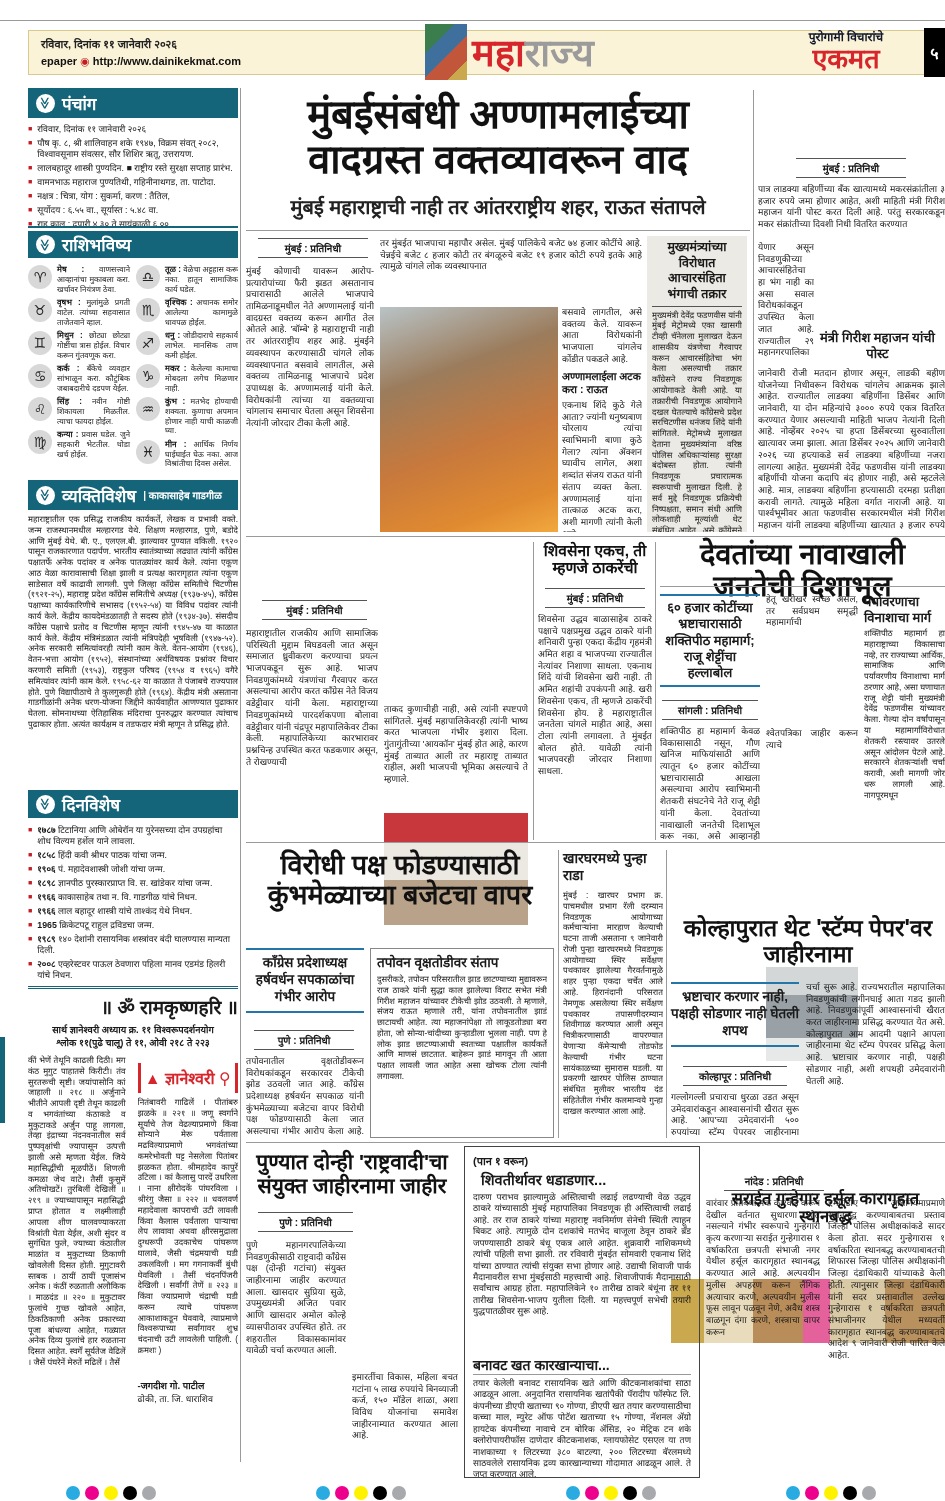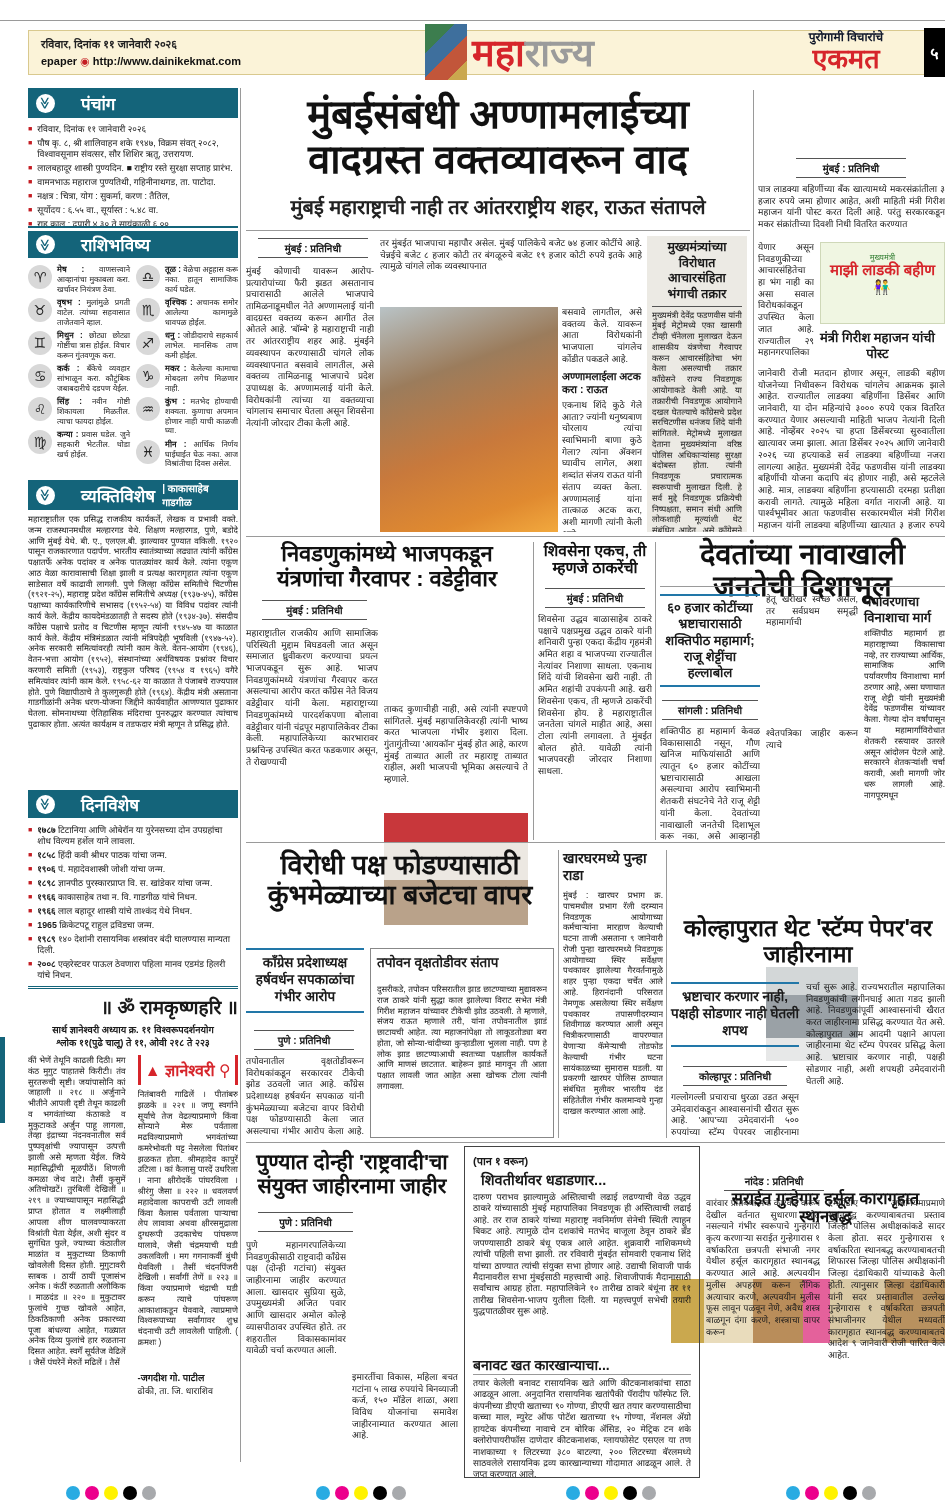--- a/index.html
+++ b/index.html
@@ -6,21 +6,21 @@
   #page{position:relative;width:945px;height:1501px;background:#ffffff;
         font-family:"Liberation Sans","DejaVu Sans",sans-serif;color:#1a1a1a;overflow:hidden;}
   .abs{position:absolute;box-sizing:border-box;}
   .rule{background:#9a9a9a;}
   .body-txt{font-size:9px;line-height:1.3;text-align:justify;overflow:hidden;}
   .body-sm{font-size:8.3px;line-height:1.3;text-align:justify;overflow:hidden;}
   .byline{font-weight:bold;font-size:10px;text-align:center;border-top:1px solid #555;border-bottom:1px solid #555;padding:2px 0;}
   .headline{font-weight:bold;color:#111;text-align:center;line-height:1.12;}
   .subhead-rule{border-top:2px solid #2277a8;border-bottom:2px solid #2277a8;}
   .sec-hdr{background:#14647a;color:#fff;display:flex;align-items:center;gap:7px;padding:0 8px;}
-  .sec-hdr .ttl{font-weight:bold;font-size:17px;margin-left:19px;}
+  .sec-hdr .ttl{font-weight:bold;font-size:17px;}
   .hdr-ic{width:19px;height:19px;border-radius:50%;background:#fff;color:#14647a;display:inline-flex;
           align-items:center;justify-content:center;font-size:12px;font-weight:bold;flex:0 0 auto;}
   .hdr-ic span{display:inline-block;transform:rotate(90deg);}
   .bullet-row{display:flex;gap:5px;font-size:8.8px;line-height:1.25;margin:3px 0;}
   .bullet-row .bt{color:#c41c22;font-size:7px;line-height:1.5;flex:0 0 auto;}
   .zrow{display:flex;gap:5px;align-items:flex-start;margin:4px 0;}
   .zic{width:24px;height:24px;border-radius:50%;background:#d8d8d8;color:#222;display:flex;align-items:center;
        justify-content:center;font-size:14px;flex:0 0 auto;}
   .ztxt{font-size:7.8px;line-height:1.22;text-align:justify;}
   .ztxt b{font-size:8.2px;}
@@ -206,21 +206,21 @@
   </div>
   <div class="abs" style="left:28px;top:986px;width:210px;height:3px;border-top:1px solid #14647a;border-bottom:1px solid #14647a;"></div>
 
   <div class="abs" style="left:28px;top:994px;width:210px;height:468px;overflow:hidden;">
     <div style="text-align:right;font-weight:bold;font-size:19px;">॥ ॐ रामकृष्णहरि ॥</div>
     <div style="text-align:center;font-weight:bold;font-size:9.5px;margin-top:3px;">सार्थ ज्ञानेश्वरी अध्याय क्र. ११ विश्वरूपदर्शनयोग</div>
     <div style="text-align:center;font-weight:bold;font-size:9.5px;">श्लोक ११(पुढे चालू) ते ११, ओवी २१८ ते २२३</div>
     <div style="display:flex;gap:12px;margin-top:6px;">
       <div class="body-sm" style="width:100px;height:360px;">कीं भेणें तेथूनि काढली दिठी। मग कंठ मुगुट पाहातसे किरीटी। तंव सुरतरूची सृष्टी। जयांपासोनि कां जाहाली ॥ २१८ ॥  अर्जुनाने भीतीने आपली दृष्टी तेथून काढली व भगवंतांच्या कंठाकडे व मुकुटाकडे अर्जुन पाहू लागला, तेव्हा इंद्राच्या नंदनवनातील सर्व पुष्पवृक्षांची ज्यापासून उत्पत्ती झाली असे म्हणता येईल.  जिये महासिद्धींची मूळपीठें। शिणली कमळा जेथ वाटे। तैसीं कुसुमें अतिचोखटें। तुरंबिलीं देखिलीं ॥ २१९ ॥  ज्याच्यापासून महासिद्धी प्राप्त होतात व लक्ष्मीलाही आपला शीण घालवण्याकरता विश्रांती घेता येईल, अशी सुंदर व सुगंधित फुले, ज्याच्या कंठातील माळांत व मुकुटाच्या ठिकाणी खोवलेली दिसत होती.  मुगुटावरी स्तबक । ठायीं ठायीं पूजासंभ अनेक । कंठीं रुळताती अलौकिक । माळदंड ॥ २२० ॥  मुकुटावर फुलांचे गुच्छ खोवले आहेत, ठिकठिकाणी अनेक प्रकारच्या पूजा बांधल्या आहेत, गळ्यात अनेक दिव्य फुलांचे हार रुळताना दिसत आहेत.  स्वर्गें सूर्यतेज वेढिलें । जैसें पंघरेनें मेरुतें मढिलें । तैसें</div>
       <div style="width:103px;">
-        <div style="text-align:center;color:#d6252b;font-weight:bold;font-size:16px;border-left:3px solid #d6252b;border-right:3px solid #d6252b;padding:4px 0;margin-bottom:4px;">
+        <div style="text-align:center;color:#d6252b;font-weight:bold;font-size:16px;border-left:3px solid #d6252b;border-right:3px solid #d6252b;padding:4px 0;margin-bottom:4px;margin-top:8px;">
           <span>▲</span>
           <span>ज्ञानेश्वरी</span>
           <span>⚲</span>
         </div>
         <div class="body-sm" style="height:280px;">नितंबावरी गाढिलें । पीतांबरु झळके ॥ २२१ ॥  जणू स्वर्गाने सूर्याचे तेज वेढल्याप्रमाणे किंवा सोन्याने मेरू पर्वताला मढविल्याप्रमाणे भगवंतांच्या कमरेभोवती घट्ट नेसलेला पितांबर झळकत होता.  श्रीमहादेव कापुरें उटिला । कां कैलासु पारदें उधरिला । नाना क्षीरोदकें पांघरविला । श्रीरंगु जैसा ॥ २२२ ॥  धवलवर्ण महादेवाला कापराची उटी लावली किंवा कैलास पर्वताला पाऱ्याचा लेप लावावा अथवा क्षीरसमुद्राला दुग्धरूपी उदकाचेच पांघरूण घालावे,  जैसी चंद्रमयाची घडी उकलविली । मग गगनाकर्वी बुंथी घेवविली । तैसीं चंदनपिंजरी देखिली । सर्वांगीं तेणें ॥ २२३ ॥  किंवा ज्याप्रमाणे चंद्राची घडी करून त्याचे पांघरूण आकाशाकडून घेववावे, त्याप्रमाणे विश्वरूपाच्या सर्वांगावर शुभ्र चंदनाची उटी लावलेली पाहिली.  ( क्रमशः )</div>
         <div style="font-weight:bold;font-size:9.5px;margin-top:2px;">-जगदीश गो. पाटील</div>
         <div style="font-size:9px;">ढोकी, ता. जि. धाराशिव</div>
       </div>
     </div>
   </div>
@@ -238,31 +238,25 @@
 
   <div class="abs" style="left:647px;top:236px;width:100px;height:296px;background:#eceae4;padding:4px 5px;overflow:hidden;">
     <div class="colhead" style="font-size:12.5px;border-bottom:1px solid #555;padding-bottom:3px;margin-bottom:3px;">मुख्यमंत्र्यांच्या विरोधात आचारसंहिता भंगाची तक्रार</div>
     <div class="body-sm" style="height:250px;">मुख्यमंत्री देवेंद्र फडणवीस यांनी मुंबई मेट्रोमध्ये एका खासगी टीव्ही चॅनेलला मुलाखत देऊन शासकीय यंत्रणेचा गैरवापर करून आचारसंहितेचा भंग केला असल्याची तक्रार काँग्रेसने राज्य निवडणूक आयोगाकडे केली आहे. या तक्रारीची निवडणूक आयोगाने दखल घेतल्याचे काँग्रेसचे प्रदेश सरचिटणीस धनंजय शिंदे यांनी सांगितले. मेट्रोमध्ये मुलाखत देताना मुख्यमंत्र्यांना वरिष्ठ पोलिस अधिकाऱ्यांसह सुरक्षा बंदोबस्त होता. त्यांनी निवडणूक प्रचारात्मक स्वरूपाची मुलाखत दिली. हे सर्व मुद्दे निवडणूक प्रक्रियेची निष्पक्षता, समान संधी आणि लोकशाही मूल्यांशी थेट संबंधित आहेत, असे काँग्रेसने तक्रारीत नमूद केले आहे. याबाबत राज्य निवडणूक आयोगाने विस्तार पत्र पाठवण्यात आले असून सादर केलेले व्हीडीओ आणि त्या सोबतच्या पुराव्यांची स्पष्टपणे नमूद करण्यात आले. हे प्रकरण मुंबई महानगरपालिका निवडणुकीशी संबंधित असून ई-मेलद्वारे कळवले असून त्याला उत्तरही पाठवण्यात आल्याची पोच देण्यात आली आहे.</div>
   </div>
   <div class="abs rule" style="left:753px;top:90px;width:1px;height:442px;"></div>
 
   <div class="abs byline" style="left:796px;top:158px;width:110px;">मुंबई : प्रतिनिधी</div>
   <div class="abs body-txt" style="left:758px;top:184px;width:187px;height:56px;">पात्र लाडक्या बहिणींच्या बँक खात्यामध्ये मकरसंक्रांतीला ३ हजार रुपये जमा होणार आहेत, अशी माहिती मंत्री गिरीश महाजन यांनी पोस्ट करत दिली आहे. परंतु सरकारकडून मकर संक्रांतीच्या दिवशी निधी वितरित करण्यात</div>
   <div class="abs body-txt" style="left:758px;top:242px;width:56px;height:116px;">येणार असून निवडणुकीच्या आचारसंहितेचा हा भंग नाही का असा सवाल विरोधकांकडून उपस्थित केला जात आहे. राज्यातील २९ महानगरपालिका निवडणुकांसाठी १५</div>
-  <div class="abs" style="left:820px;top:242px;width:125px;height:82px;background:#f0f6e2;border:1px solid #cfd8b8;text-align:center;overflow:hidden;">
-    <div style="font-size:8px;color:#2c7a2c;margin-top:8px;">मुख्यमंत्री</div>
-    <div style="font-size:15px;font-weight:bold;color:#d6252b;line-height:1.1;">माझी लाडकी बहीण</div>
-    <div style="font-size:14px;">👫</div>
-  </div>
   <div class="abs colhead" style="left:810px;top:330px;width:135px;font-size:13px;">मंत्री गिरीश महाजन यांची पोस्ट</div>
   <div class="abs body-txt" style="left:758px;top:368px;width:187px;height:164px;">जानेवारी रोजी मतदान होणार असून, लाडकी बहीण योजनेच्या निधीवरून विरोधक चांगलेच आक्रमक झाले आहेत. राज्यातील लाडक्या बहिणींना डिसेंबर आणि जानेवारी, या दोन महिन्यांचे ३००० रुपये एकत्र वितरित करण्यात येणार असल्याची माहिती भाजप नेत्यांनी दिली आहे. नोव्हेंबर २०२५ चा हप्ता डिसेंबरच्या सुरुवातीला खात्यावर जमा झाला. आता डिसेंबर २०२५ आणि जानेवारी २०२६ च्या हप्त्याकडे सर्व लाडक्या बहिणींच्या नजरा लागल्या आहेत. मुख्यमंत्री देवेंद्र फडणवीस यांनी लाडक्या बहिणींची योजना कदापि बंद होणार नाही, असे म्हटलेले आहे. मात्र, लाडक्या बहिणींना हप्त्यासाठी दरमहा प्रतीक्षा करावी लागते. त्यामुळे महिला वर्गात नाराजी आहे. या पार्श्वभूमीवर आता फडणवीस सरकारमधील मंत्री गिरीश महाजन यांनी लाडक्या बहिणींच्या खात्यात ३ हजार रुपये पडतील, असे म्हटले आहे. त्यामुळे या</div>
 
   <div class="abs rule" style="left:246px;top:536px;width:699px;height:1px;"></div>
 
-  <div class="abs headline" style="left:246px;top:542px;width:282px;font-size:22px;">निवडणुकांमध्ये भाजपकडून यंत्रणांचा गैरवापर : वडेट्टीवार</div>
   <div class="abs byline" style="left:262px;top:600px;width:105px;">मुंबई : प्रतिनिधी</div>
   <div class="abs body-txt" style="left:246px;top:628px;width:132px;height:212px;">महाराष्ट्रातील राजकीय आणि सामाजिक परिस्थिती मुद्दाम बिघडवली जात असून समाजात ध्रुवीकरण करण्याचा प्रयत्न भाजपकडून सुरू आहे. भाजप निवडणुकांमध्ये यंत्रणांचा गैरवापर करत असल्याचा आरोप करत काँग्रेस नेते विजय वडेट्टीवार यांनी केला. महाराष्ट्राच्या निवडणुकांमध्ये पारदर्शकपणा बोलावा वडेट्टीवार यांनी चंद्रपूर महापालिकेवर टीका केली. महापालिकेच्या कारभारावर प्रश्नचिन्ह उपस्थित करत फडकणार असून, ते रोखण्याची</div>
   <div class="abs photo" style="left:384px;top:588px;width:144px;height:112px;background:linear-gradient(180deg,#c8373b 0 26%,#ece8e2 26% 60%,#b9a28a 60% 100%);"></div>
   <div class="abs body-txt" style="left:384px;top:704px;width:144px;height:136px;">ताकद कुणाचीही नाही, असे त्यांनी स्पष्टपणे सांगितले. मुंबई महापालिकेवरही त्यांनी भाष्य करत भाजपला गंभीर इशारा दिला. गुंतागुंतीच्या 'आयकॉन' मुंबई होत आहे, कारण मुंबई ताब्यात आली तर महाराष्ट्र ताब्यात राहील, अशी भाजपची भूमिका असल्याचे ते म्हणाले.</div>
 
   <div class="abs rule" style="left:533px;top:542px;width:1px;height:298px;"></div>
 
   <div class="abs headline" style="left:538px;top:542px;width:114px;font-size:15.5px;">शिवसेना एकच, ती म्हणजे ठाकरेंची</div>
   <div class="abs byline" style="left:545px;top:588px;width:100px;">मुंबई : प्रतिनिधी</div>
   <div class="abs body-txt" style="left:538px;top:614px;width:114px;height:226px;">शिवसेना उद्धव बाळासाहेब ठाकरे पक्षाचे पक्षप्रमुख उद्धव ठाकरे यांनी शनिवारी पुन्हा एकदा केंद्रीय गृहमंत्री अमित शहा व भाजपच्या राज्यातील नेत्यांवर निशाणा साधला. एकनाथ शिंदे यांची शिवसेना खरी नाही. ती अमित शहांची उपकंपनी आहे. खरी शिवसेना एकच, ती म्हणजे ठाकरेंची शिवसेना होय. हे महाराष्ट्रातील जनतेला चांगले माहीत आहे, असा टोला त्यांनी लगावला. ते मुंबईत बोलत होते. यावेळी त्यांनी भाजपवरही जोरदार निशाणा साधला.</div>
@@ -280,21 +274,21 @@
   <div class="abs" style="left:864px;top:594px;width:81px;font-weight:bold;font-size:13px;line-height:1.2;">पर्यावरणाचा विनाशाचा मार्ग</div>
   <div class="abs body-sm" style="left:864px;top:628px;width:81px;height:212px;">शक्तिपीठ महामार्ग हा महाराष्ट्राच्या विकासाचा नव्हे, तर राज्याच्या आर्थिक, सामाजिक आणि पर्यावरणीय विनाशाचा मार्ग ठरणार आहे, असा घणाघात राजू शेट्टी यांनी मुख्यमंत्री देवेंद्र फडणवीस यांच्यावर केला. गेल्या दोन वर्षांपासून या महामार्गाविरोधात शेतकरी रस्त्यावर उतरले असून आंदोलन पेटले आहे. सरकारने शेतकऱ्यांशी चर्चा करावी, अशी मागणी जोर धरू लागली आहे. नागपूरमधून</div>
 
   <div class="abs rule" style="left:246px;top:842px;width:699px;height:1px;"></div>
 
   <div class="abs headline" style="left:246px;top:850px;width:308px;font-size:27px;">विरोधी पक्ष फोडण्यासाठी कुंभमेळ्याच्या बजेटचा वापर</div>
   <div class="abs colhead subhead-rule" style="left:246px;top:948px;width:118px;font-size:13.5px;padding:5px 0;">काँग्रेस प्रदेशाध्यक्ष हर्षवर्धन सपकाळांचा गंभीर आरोप</div>
   <div class="abs byline" style="left:254px;top:1030px;width:100px;">पुणे : प्रतिनिधी</div>
   <div class="abs body-txt" style="left:246px;top:1056px;width:118px;height:82px;">तपोवनातील वृक्षतोडीवरून विरोधकांकडून सरकारवर टीकेची झोड उठवली जात आहे. काँग्रेस प्रदेशाध्यक्ष हर्षवर्धन सपकाळ यांनी कुंभमेळ्याच्या बजेटचा वापर विरोधी पक्ष फोडण्यासाठी केला जात असल्याचा गंभीर आरोप केला आहे. नाशिकच्या कुंभमेळ्यासाठी मंजूर निधीचा गैरवापर होत असल्याचे ते म्हणाले.</div>
   <div class="abs" style="left:370px;top:948px;width:184px;height:190px;border:1px solid #888;padding:4px 6px;overflow:hidden;">
-    <div style="font-weight:bold;font-size:13.5px;margin-bottom:13px;">तपोवन वृक्षतोडीवर संताप</div>
+    <div style="font-weight:bold;font-size:13.5px;margin-bottom:3px;">तपोवन वृक्षतोडीवर संताप</div>
     <div class="body-sm" style="height:160px;">दुसरीकडे, तपोवन परिसरातील झाड छाटण्याच्या मुद्यावरून राज ठाकरे यांनी सुद्धा काल झालेल्या विराट सभेत मंत्री गिरीश महाजन यांच्यावर टीकेची झोड उठवली. ते म्हणाले, संजय राऊत म्हणाले तरी, यांना तपोवनातील झाडं छाटायची आहेत. त्या महाजनांपेक्षा तो लाकूडतोड्या बरा होता, जो सोन्या-चांदीच्या कुऱ्हाडीला भुलला नाही. पण हे लोक झाड छाटण्याआधी स्वतःच्या पक्षातील कार्यकर्ते आणि माणसं छाटतात. बाहेरून झाडं मागवून ती आता पक्षात लावली जात आहेत असा खोचक टोला त्यांनी लगावला.</div>
   </div>
 
   <div class="abs rule" style="left:558px;top:850px;width:1px;height:288px;"></div>
 
   <div class="abs" style="left:563px;top:850px;width:100px;font-weight:bold;font-size:14px;line-height:1.2;">खारघरमध्ये पुन्हा राडा</div>
   <div class="abs body-sm" style="left:563px;top:890px;width:100px;height:248px;">मुंबई : खारघर प्रभाग क्र. पाचमधील प्रभाग रॅली दरम्यान निवडणूक आयोगाच्या कर्मचाऱ्यांना मारहाण केल्याची घटना ताजी असताना ९ जानेवारी रोजी पुन्हा खारघरमध्ये निवडणूक आयोगाच्या स्थिर सर्वेक्षण पथकावर झालेल्या गैरवर्तनामुळे शहर पुन्हा एकदा चर्चेत आले आहे. हिरानंदानी परिसरात नेमणूक असलेल्या स्थिर सर्वेक्षण पथकावर तपासणीदरम्यान शिवीगाळ करण्यात आली असून चित्रीकरणासाठी वापरण्यात येणाऱ्या कॅमेऱ्याची तोडफोड केल्याची गंभीर घटना सायंकाळच्या सुमारास घडली. या प्रकरणी खारघर पोलिस ठाण्यात संबंधित मुलीवर भारतीय दंड संहितेतील गंभीर कलमान्वये गुन्हा दाखल करण्यात आला आहे.</div>
 
   <div class="abs rule" style="left:666px;top:850px;width:1px;height:288px;"></div>
 

